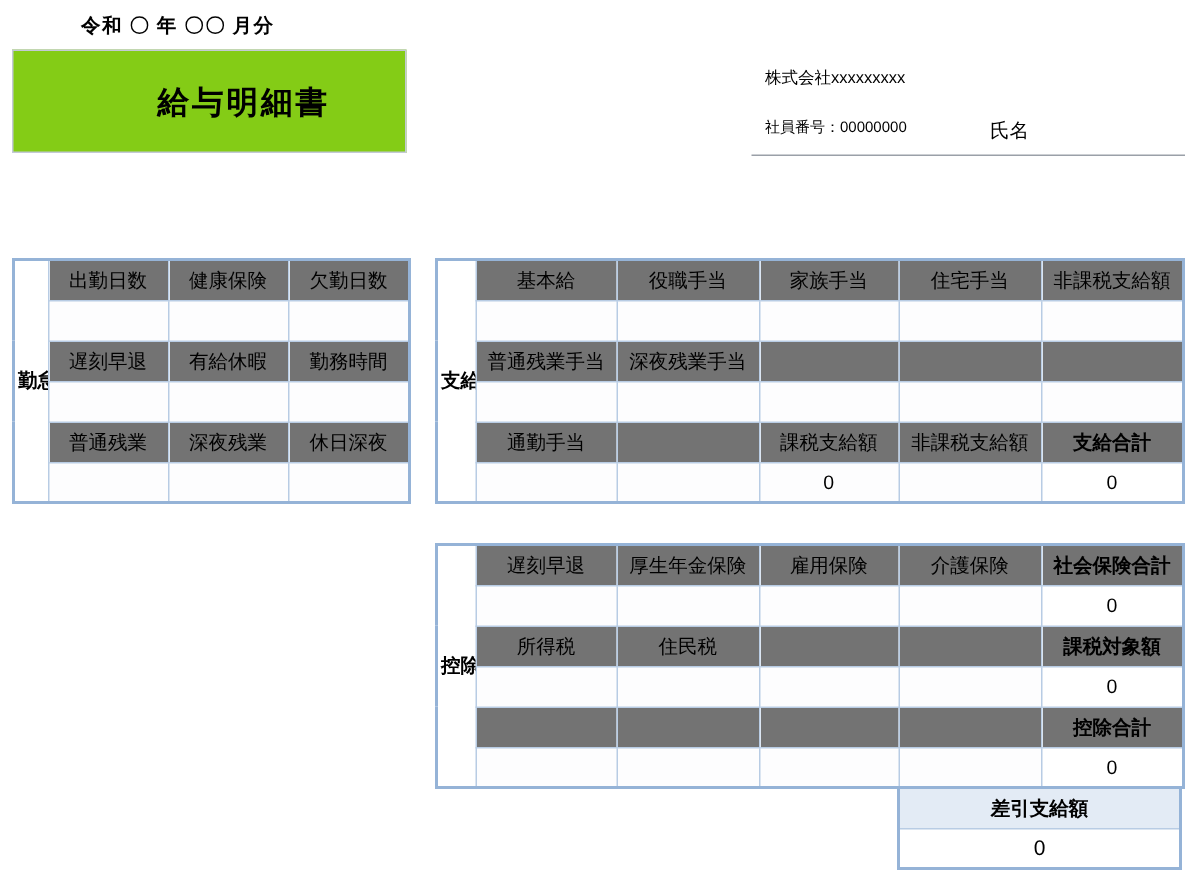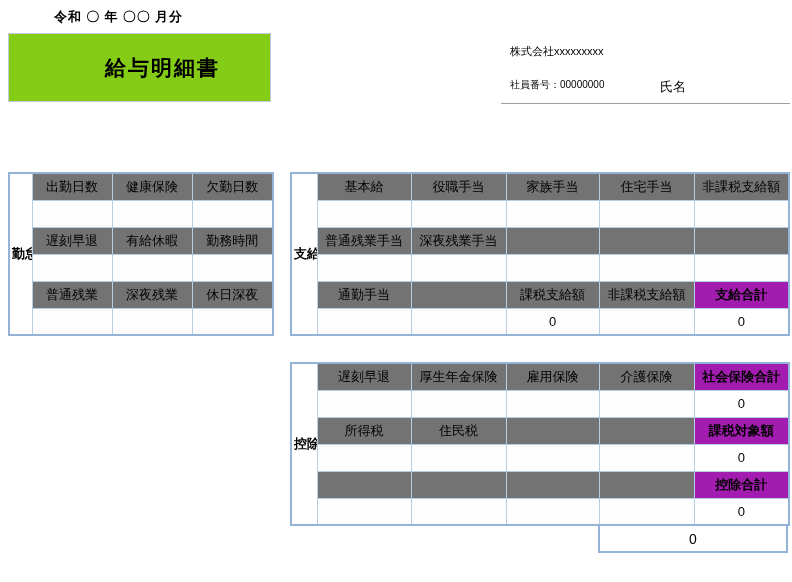--- a/index.html
+++ b/index.html
@@ -33,21 +33,21 @@
     overflow:hidden; white-space:nowrap; height:27px;
   }
   td.sec {
     background:#fff; font-weight:bold; font-size:13px;
     word-break:break-all; white-space:normal; line-height:1.3;
     padding:0 3px; border-right:1px solid #95b3d7;
   }
   td.hdr { background:#737373; font-weight:normal; }
   td.blank { background:#fdfdfe; }
   td.val { background:#fdfdfe; font-weight:normal; font-size:14px; text-align:right; padding-right:6px; }
-  td.tot-h { background:#a21caf; font-weight:bold; border:2px solid #95b3d7; }
+  td.tot-h { background:#737373; font-weight:bold; border:2px solid #95b3d7; }
   td.tot-v { background:#fff; font-weight:normal; font-size:14px; text-align:right; padding-right:6px; border:2px solid #95b3d7; }
 
   .tbl-attendance { left:8px;   top:172px; width:264px; }
   .tbl-payment    { left:290px; top:172px; width:498px; }
   .tbl-deduction  { left:290px; top:362px; width:498px; }
 
   table.netbox {
     position:absolute; left:598px; top:524px; width:190px;
     border-collapse:collapse; table-layout:fixed;
     border:2px solid #95b3d7; background:#fff;
@@ -217,17 +217,20 @@
     <td class="blank"></td>
     <td class="blank"></td>
     <td class="blank"></td>
     <td class="tot-v">0</td>
   </tr>
 </tbody>
   </table>
 
 <table class="netbox">
   <tbody>
+      <tr>
+        <td class="nb-h">差引支給額</td>
+      </tr>
   <tr>
         <td class="nb-v">0</td>
       </tr>
 </tbody>
   </table>
 
 </body></html>

